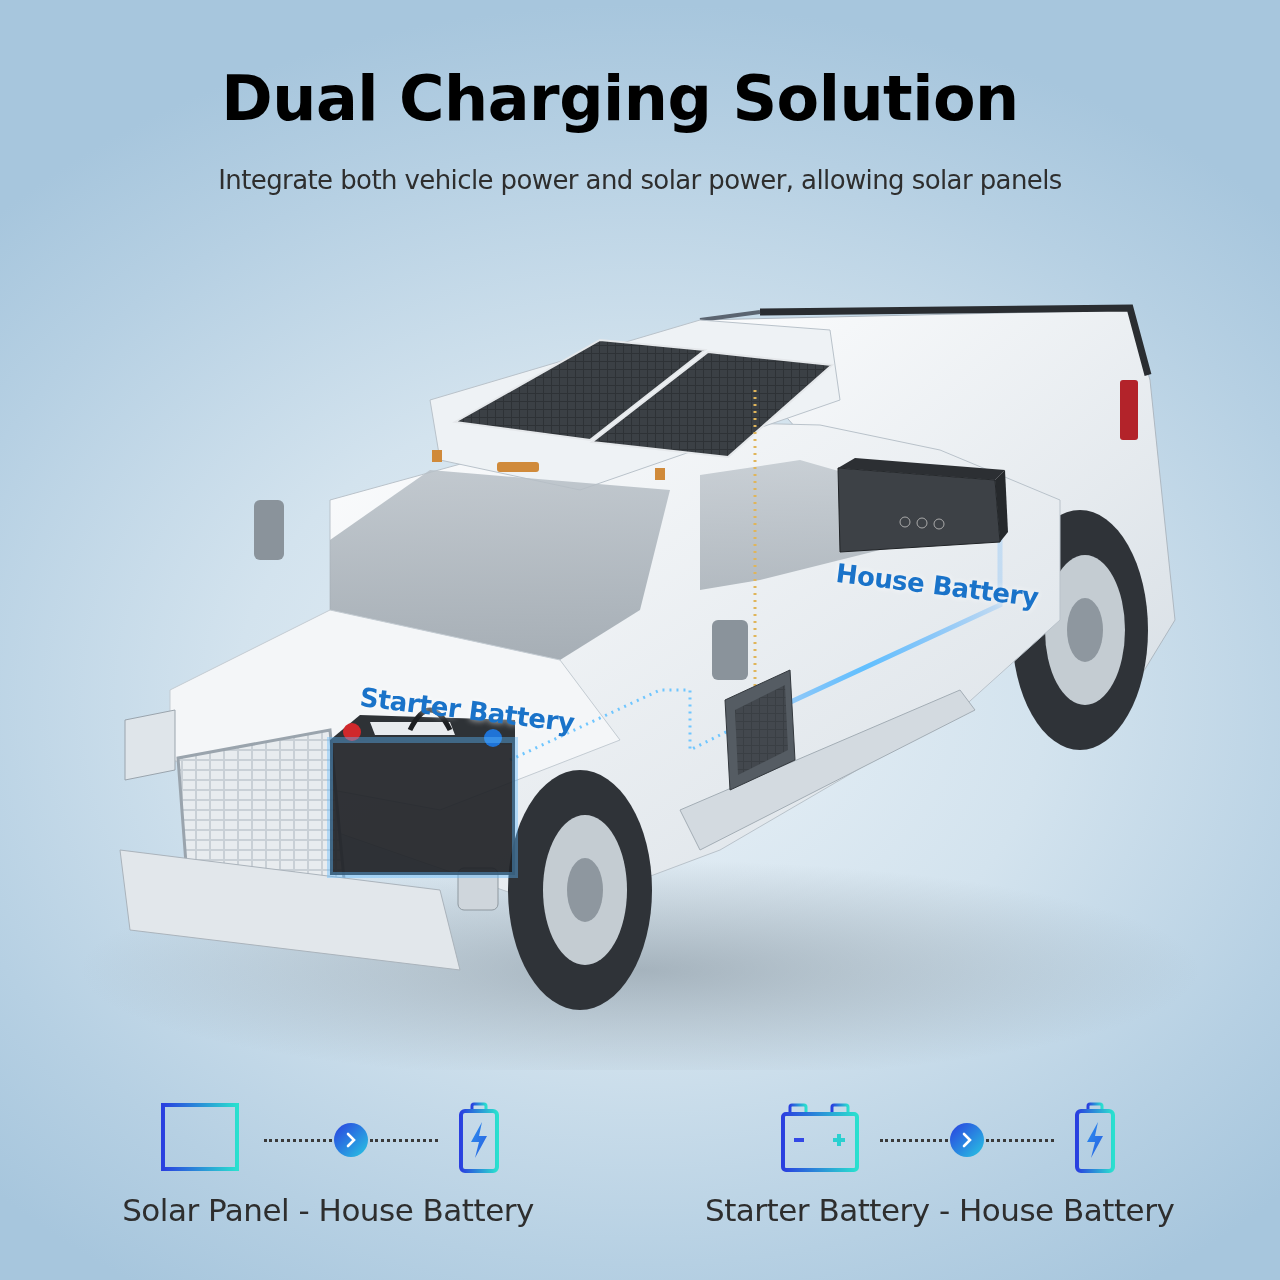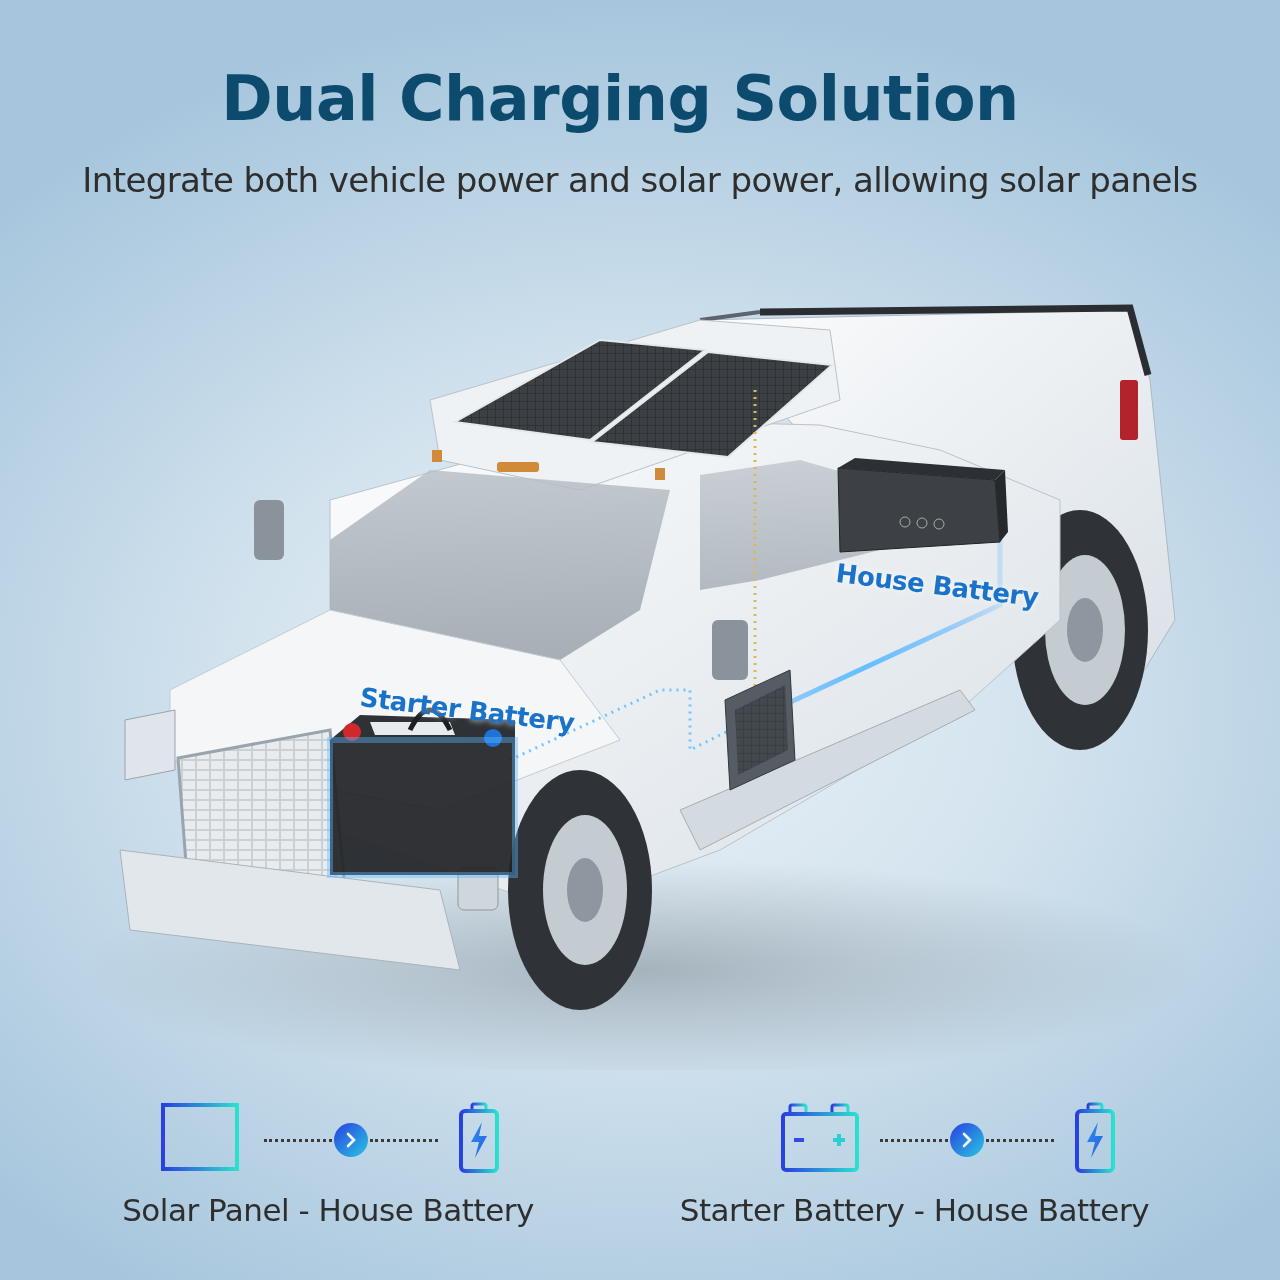--- a/index.html
+++ b/index.html
@@ -3,26 +3,26 @@
 <meta charset="utf-8">
 <style>
   html, body { margin: 0; padding: 0; }
   body {
     width: 1280px; height: 1280px; overflow: hidden; position: relative;
     background: radial-gradient(ellipse 900px 700px at 50% 55%, #e9f1f7 0%, #d3e3ee 45%, #b6d0e3 80%, #a7c6dd 100%);
     font-family: "Liberation Sans", "DejaVu Sans", sans-serif;
   }
   .title {
     position: absolute; top: 62px; left: 0; width: 1240px; text-align: center;
-    font-size: 62px; font-weight: bold; color: #0c4a6e; letter-spacing: -0.5px;
+    font-size: 62px; font-weight: bold; color: #000000; letter-spacing: -0.5px;
     font-family: "DejaVu Sans", sans-serif;
   }
   .subtitle {
     position: absolute; top: 160px; left: 20px; width: 1240px; text-align: center;
-    font-size: 34px; line-height: 40px; color: #2e2e2e; font-weight: normal;
+    font-size: 26px; line-height: 40px; color: #2e2e2e; font-weight: normal;
     font-family: "DejaVu Sans", sans-serif; letter-spacing: -0.6px;
   }
   .scene { position: absolute; left: 0; top: 290px; width: 1280px; height: 780px; }
   .callout {
     position: absolute; color: #1a73c9; font-weight: bold; font-size: 26px;
     font-family: "DejaVu Sans", sans-serif; letter-spacing: -0.5px;
     text-shadow: 0 0 6px rgba(255,255,255,0.8);
   }
   .callout.starter { left: 362px; top: 392px; transform: rotate(7deg); transform-origin: left top; }
   .callout.house   { left: 838px; top: 268px; transform: rotate(7deg); transform-origin: left top; }
@@ -38,21 +38,21 @@
   .chev {
     width: 34px; height: 34px; border-radius: 50%;
     background: linear-gradient(135deg, #2a3fe0 0%, #28c7e2 100%);
     display: flex; align-items: center; justify-content: center;
   }
   .flow-label {
     position: absolute; top: 1192px; font-size: 31px; color: #2e2e2e;
     font-family: "DejaVu Sans", sans-serif; letter-spacing: -0.5px;
   }
   .flow-label.left  { left: 118px; width: 420px; text-align: center; }
-  .flow-label.right { left: 671px; width: 478px; text-align: right; }
+  .flow-label.right { left: 705px; width: 478px; text-align: left; }
 </style>
 </head>
 <body>
 
 <div class="title">Dual Charging Solution</div>
 <div class="subtitle">
   <div>Integrate both vehicle power and solar power, allowing solar panels</div>
 </div>
 
 <div class="scene">

